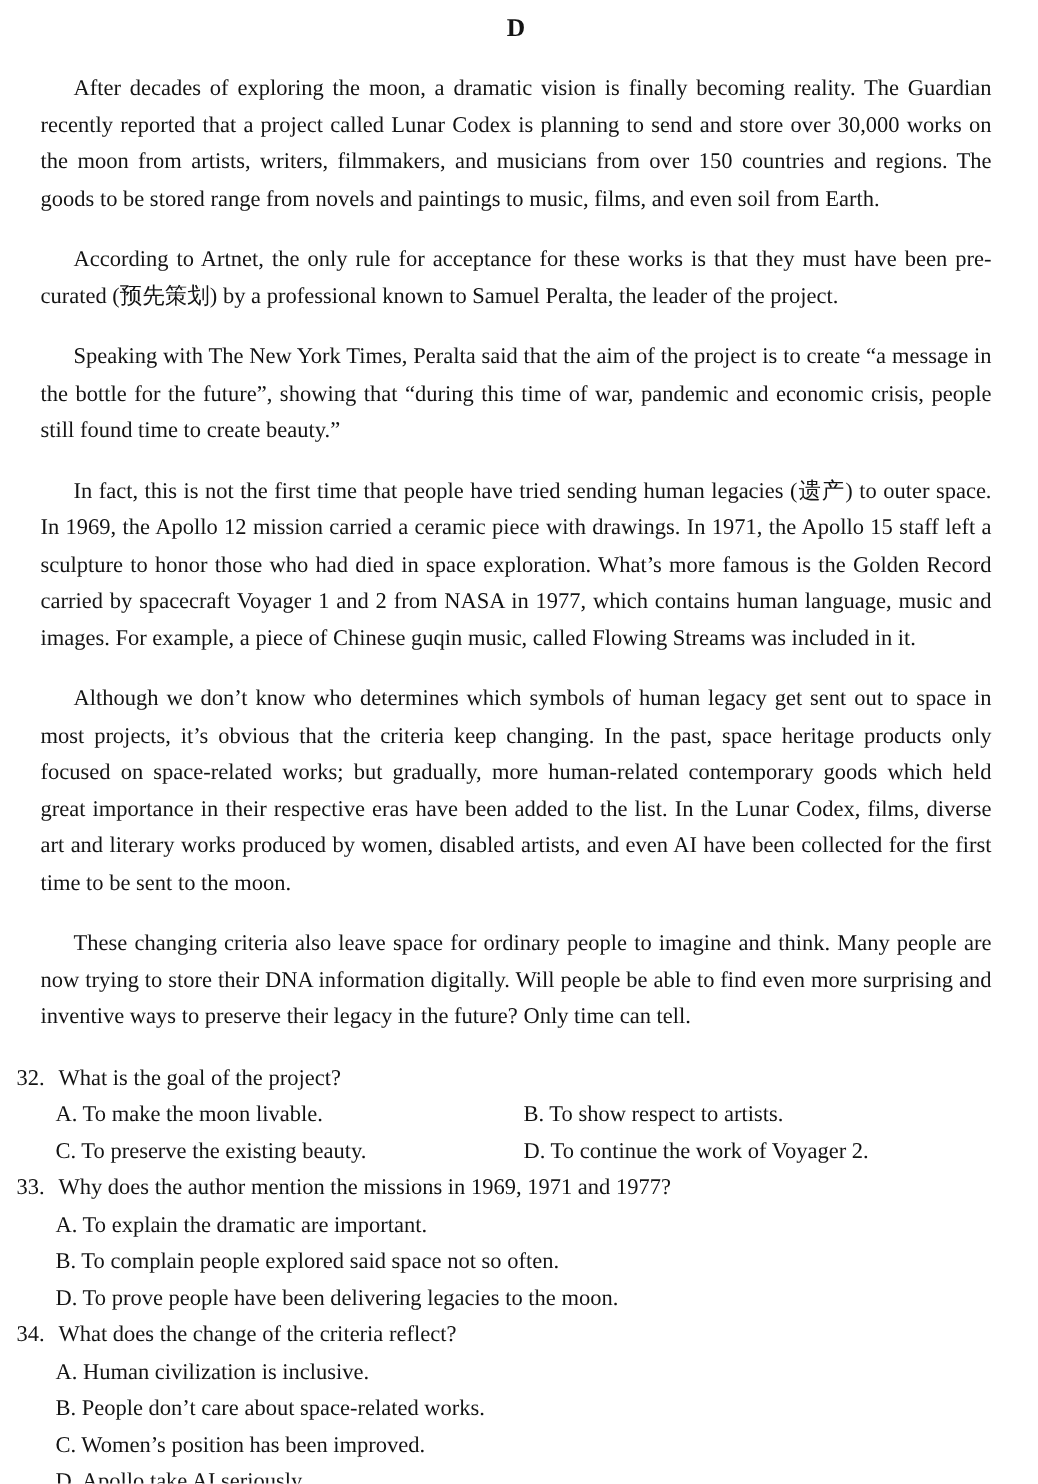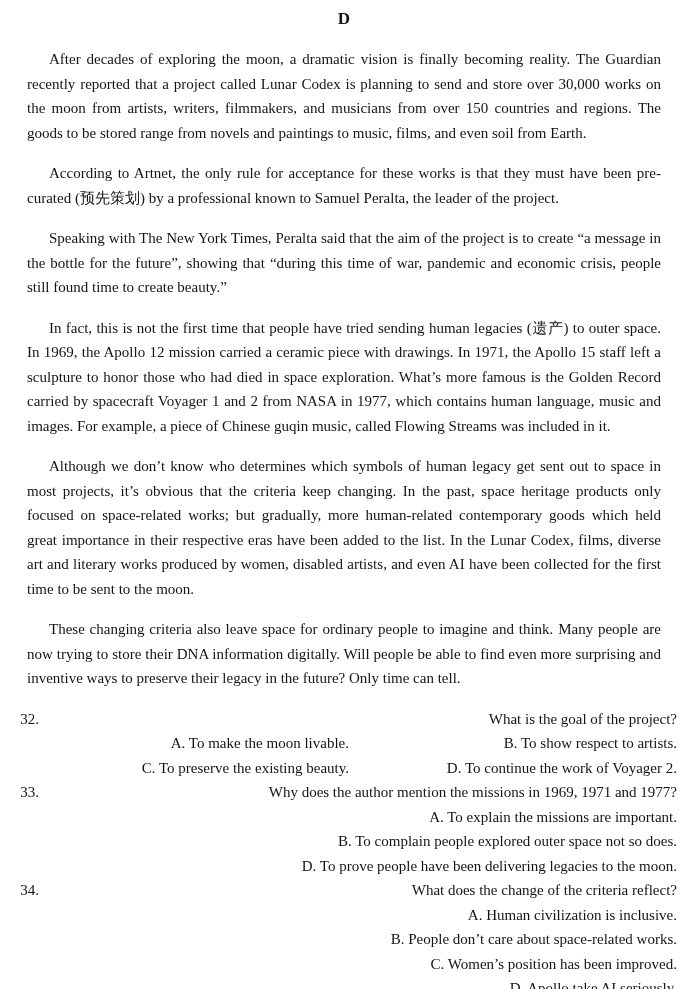--- a/index.html
+++ b/index.html
@@ -26,21 +26,20 @@
   .para {
     margin: 16px;
     text-align: justify;
     text-indent: 22px;
     font-size: 15px;
     line-height: 24.5px;
   }
   .question-block {
     font-size: 15px;
     line-height: 24.5px;
-    text-align: right;
   }
   .q-line { display: flex; }
   .q-num { flex: 0 0 28px; }
   .q-text { flex: 1; }
   .opts-2col {
     display: grid;
     grid-template-columns: 312px 1fr;
     padding-left: 26px;
   }
   .opts-list { padding-left: 26px; }
@@ -77,22 +76,22 @@
       <span>D. To continue the work of Voyager 2.</span>
     </div>
   </div>
 
   <div class="question-block">
     <div class="q-line">
       <span class="q-num">33.</span>
       <span class="q-text">Why does the author mention the missions in 1969, 1971 and 1977?</span>
     </div>
     <div class="opts-list">
-      <div>A. To explain the missions are important.</div>
-      <div>B. To complain people explored outer space not so does.</div>
+      <div>A. To explain the dramatic are important.</div>
+      <div>B. To complain people explored said space not so often.</div>
       <div>D. To prove people have been delivering legacies to the moon.</div>
     </div>
   </div>
 
   <div class="question-block">
     <div class="q-line">
       <span class="q-num">34.</span>
       <span class="q-text">What does the change of the criteria reflect?</span>
     </div>
     <div class="opts-list">

